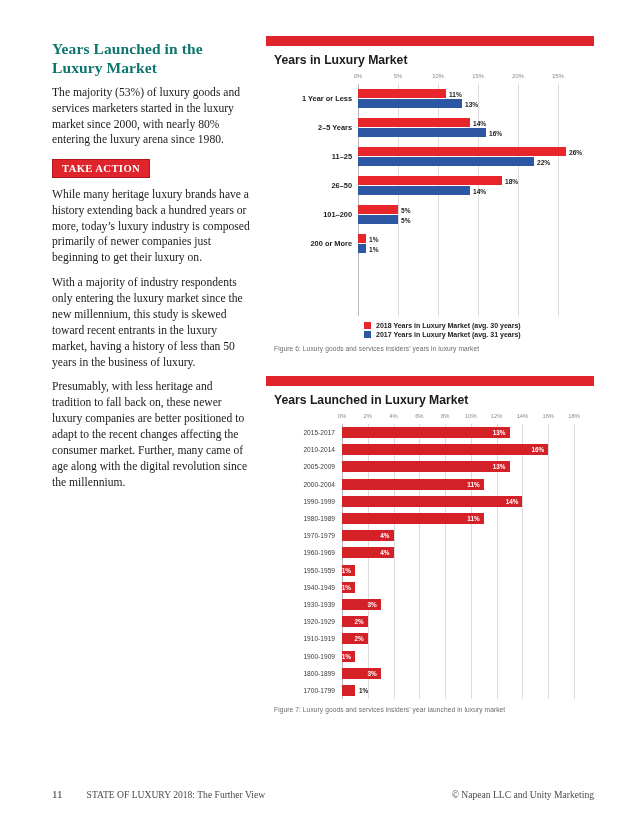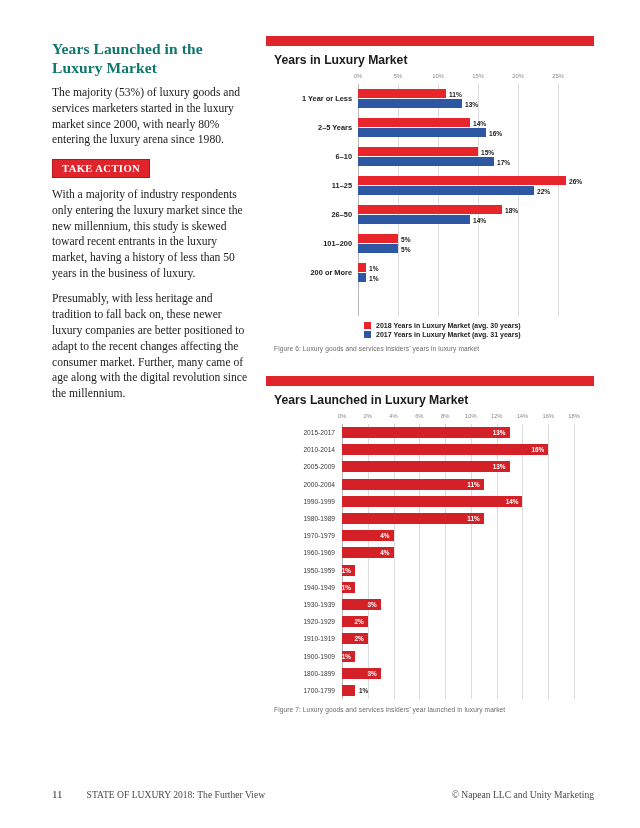--- a/index.html
+++ b/index.html
@@ -250,20 +250,21 @@
 
 <div class="page">
 
   <div class="left-col">
     <h1 class="article-title">
       <span>Years Launched in the</span><br>
       <span>Luxury Market</span>
     </h1>
     <p class="body-par">The majority (53%) of luxury goods and services marketers started in the luxury market since 2000, with nearly 80% entering the luxury arena since 1980.</p>
     <div class="take-action">TAKE ACTION</div>
+    <p class="body-par">While many heritage luxury brands have a history extending back a hundred years or more, today’s luxury industry is composed primarily of newer companies just beginning to get their luxury on.</p>
     <p class="body-par">With a majority of industry respondents only entering the luxury market since the new millennium, this study is skewed toward recent entrants in the luxury market, having a history of less than 50 years in the business of luxury.</p>
     <p class="body-par">Presumably, with less heritage and tradition to fall back on, these newer luxury companies are better positioned to adapt to the recent changes affecting the consumer market. Further, many came of age along with the digital revolution since the millennium.</p>
   </div>
 
   <div class="right-col">
 
     <div class="chart-panel">
       <div class="panel-rule"></div>
       <div class="panel-title">Years in Luxury Market</div>
       <div id="fig6-axis" class="axis-row" style="padding-left: 92px;">
@@ -295,31 +296,20 @@
             </div>
           </div>
           <div class="g-row" style="height: 29px;">
             <div class="g-label" style="width: 92px;">2–5 Years</div>
             <div class="g-bars" style="width: 200px;">
               <div class="bar red" style="background: rgb(232, 37, 43); height: 9px; width: 112px; margin-top: 0px;">
                 <span class="bar-val">14%</span>
               </div>
               <div class="bar blue" style="background: rgb(46, 87, 163); height: 9px; width: 128px; margin-top: 1px;">
                 <span class="bar-val">16%</span>
-              </div>
-            </div>
-          </div>
-          <div class="g-row" style="height: 29px;">
-            <div class="g-label" style="width: 92px;">6–10</div>
-            <div class="g-bars" style="width: 200px;">
-              <div class="bar red" style="background: rgb(232, 37, 43); height: 9px; width: 120px; margin-top: 0px;">
-                <span class="bar-val">15%</span>
-              </div>
-              <div class="bar blue" style="background: rgb(46, 87, 163); height: 9px; width: 136px; margin-top: 1px;">
-                <span class="bar-val">17%</span>
               </div>
             </div>
           </div>
           <div class="g-row" style="height: 29px;">
             <div class="g-label" style="width: 92px;">11–25</div>
             <div class="g-bars" style="width: 200px;">
               <div class="bar red" style="background: rgb(232, 37, 43); height: 9px; width: 208px; margin-top: 0px;">
                 <span class="bar-val">26%</span>
               </div>
               <div class="bar blue" style="background: rgb(46, 87, 163); height: 9px; width: 176px; margin-top: 1px;">

